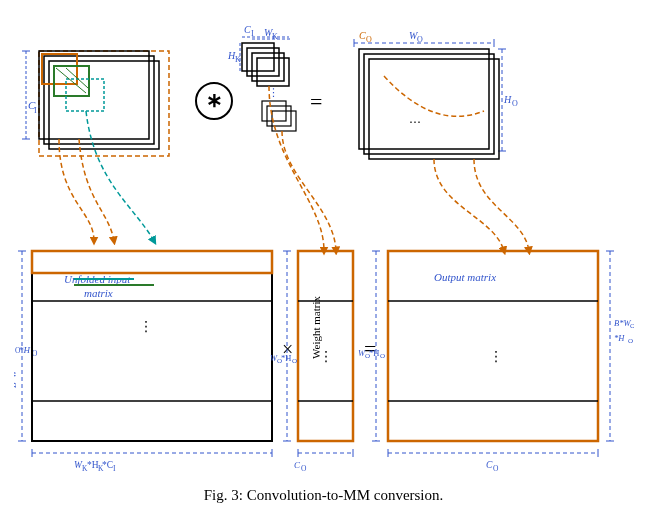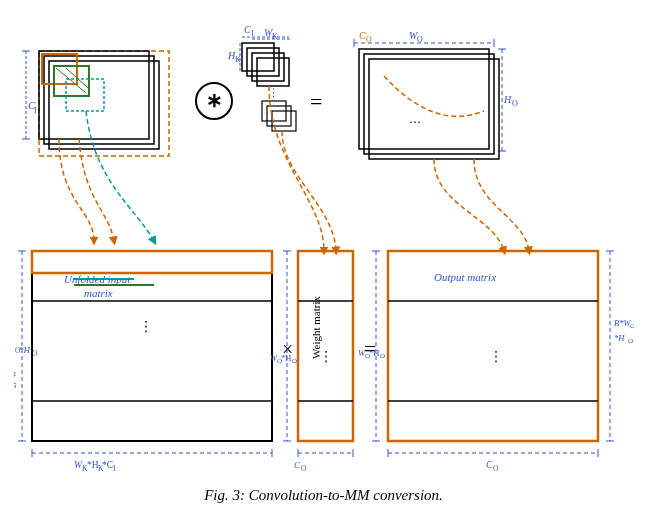--- a/index.html
+++ b/index.html
@@ -21,21 +21,20 @@
     }
     .diagram {
       width: 620px;
       height: 460px;
       position: relative;
     }
     .fig-caption {
       font-size: 15px;
       margin-top: 6px;
       text-align: center;
-      font-style: italic;
     }
 
     
     .diagram svg {
       width: 620px;
       height: 460px;
     }
   </style>
 </head>
 <body>

